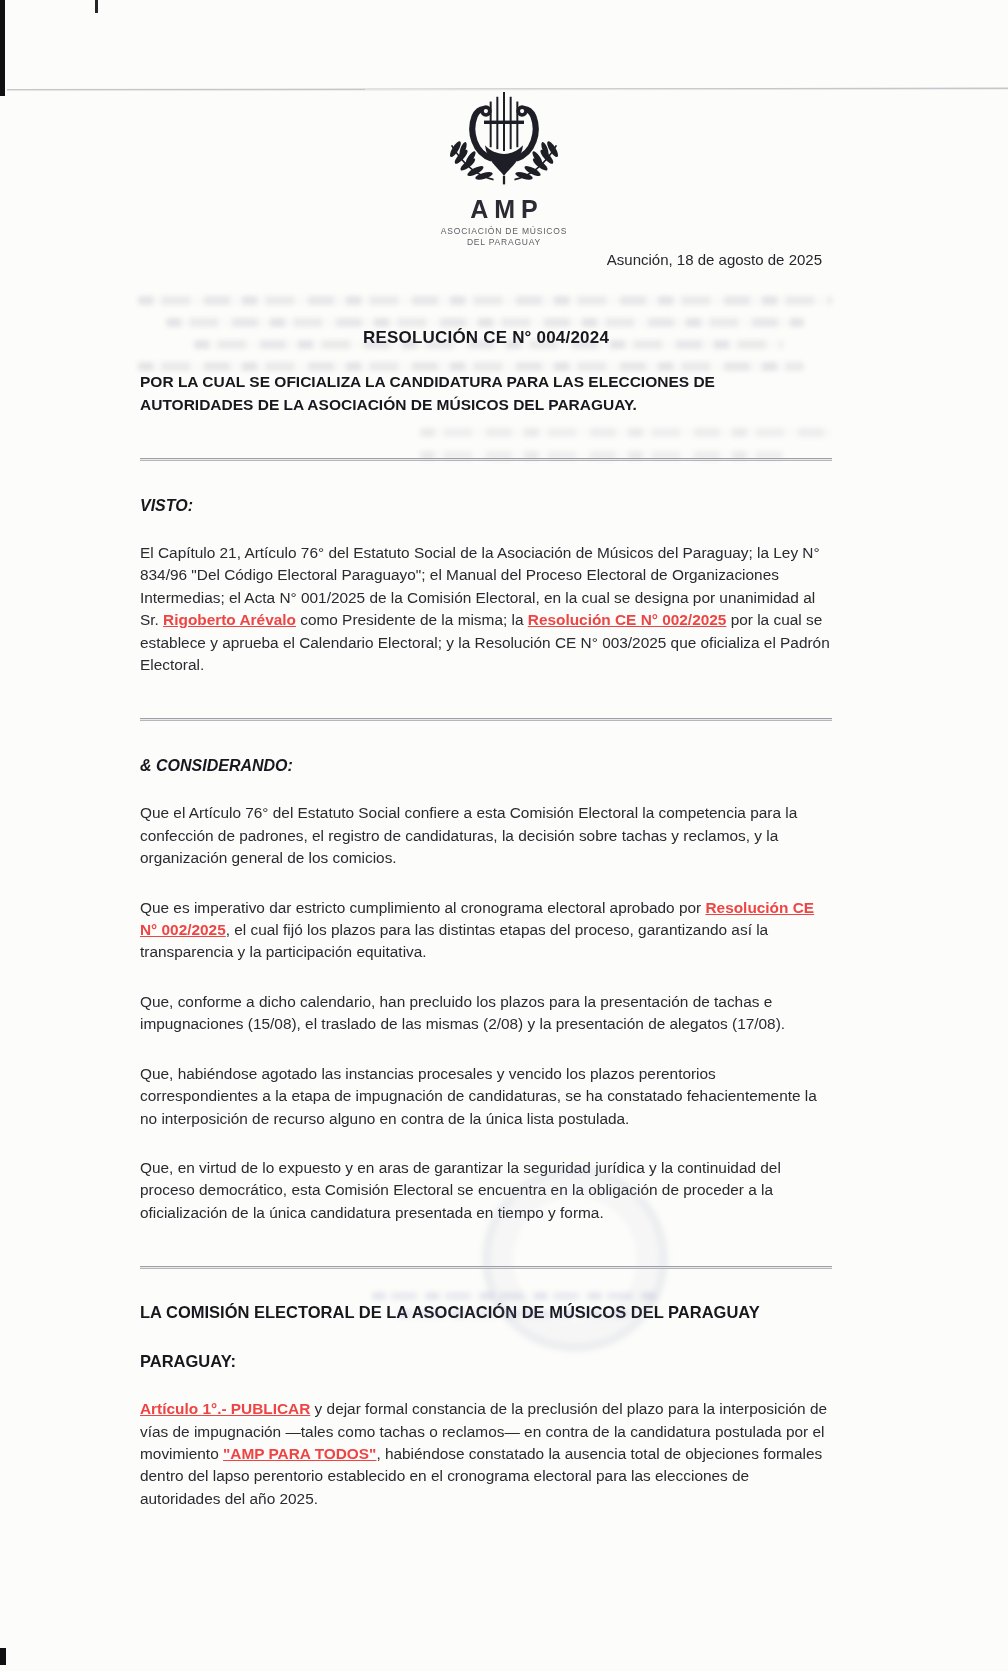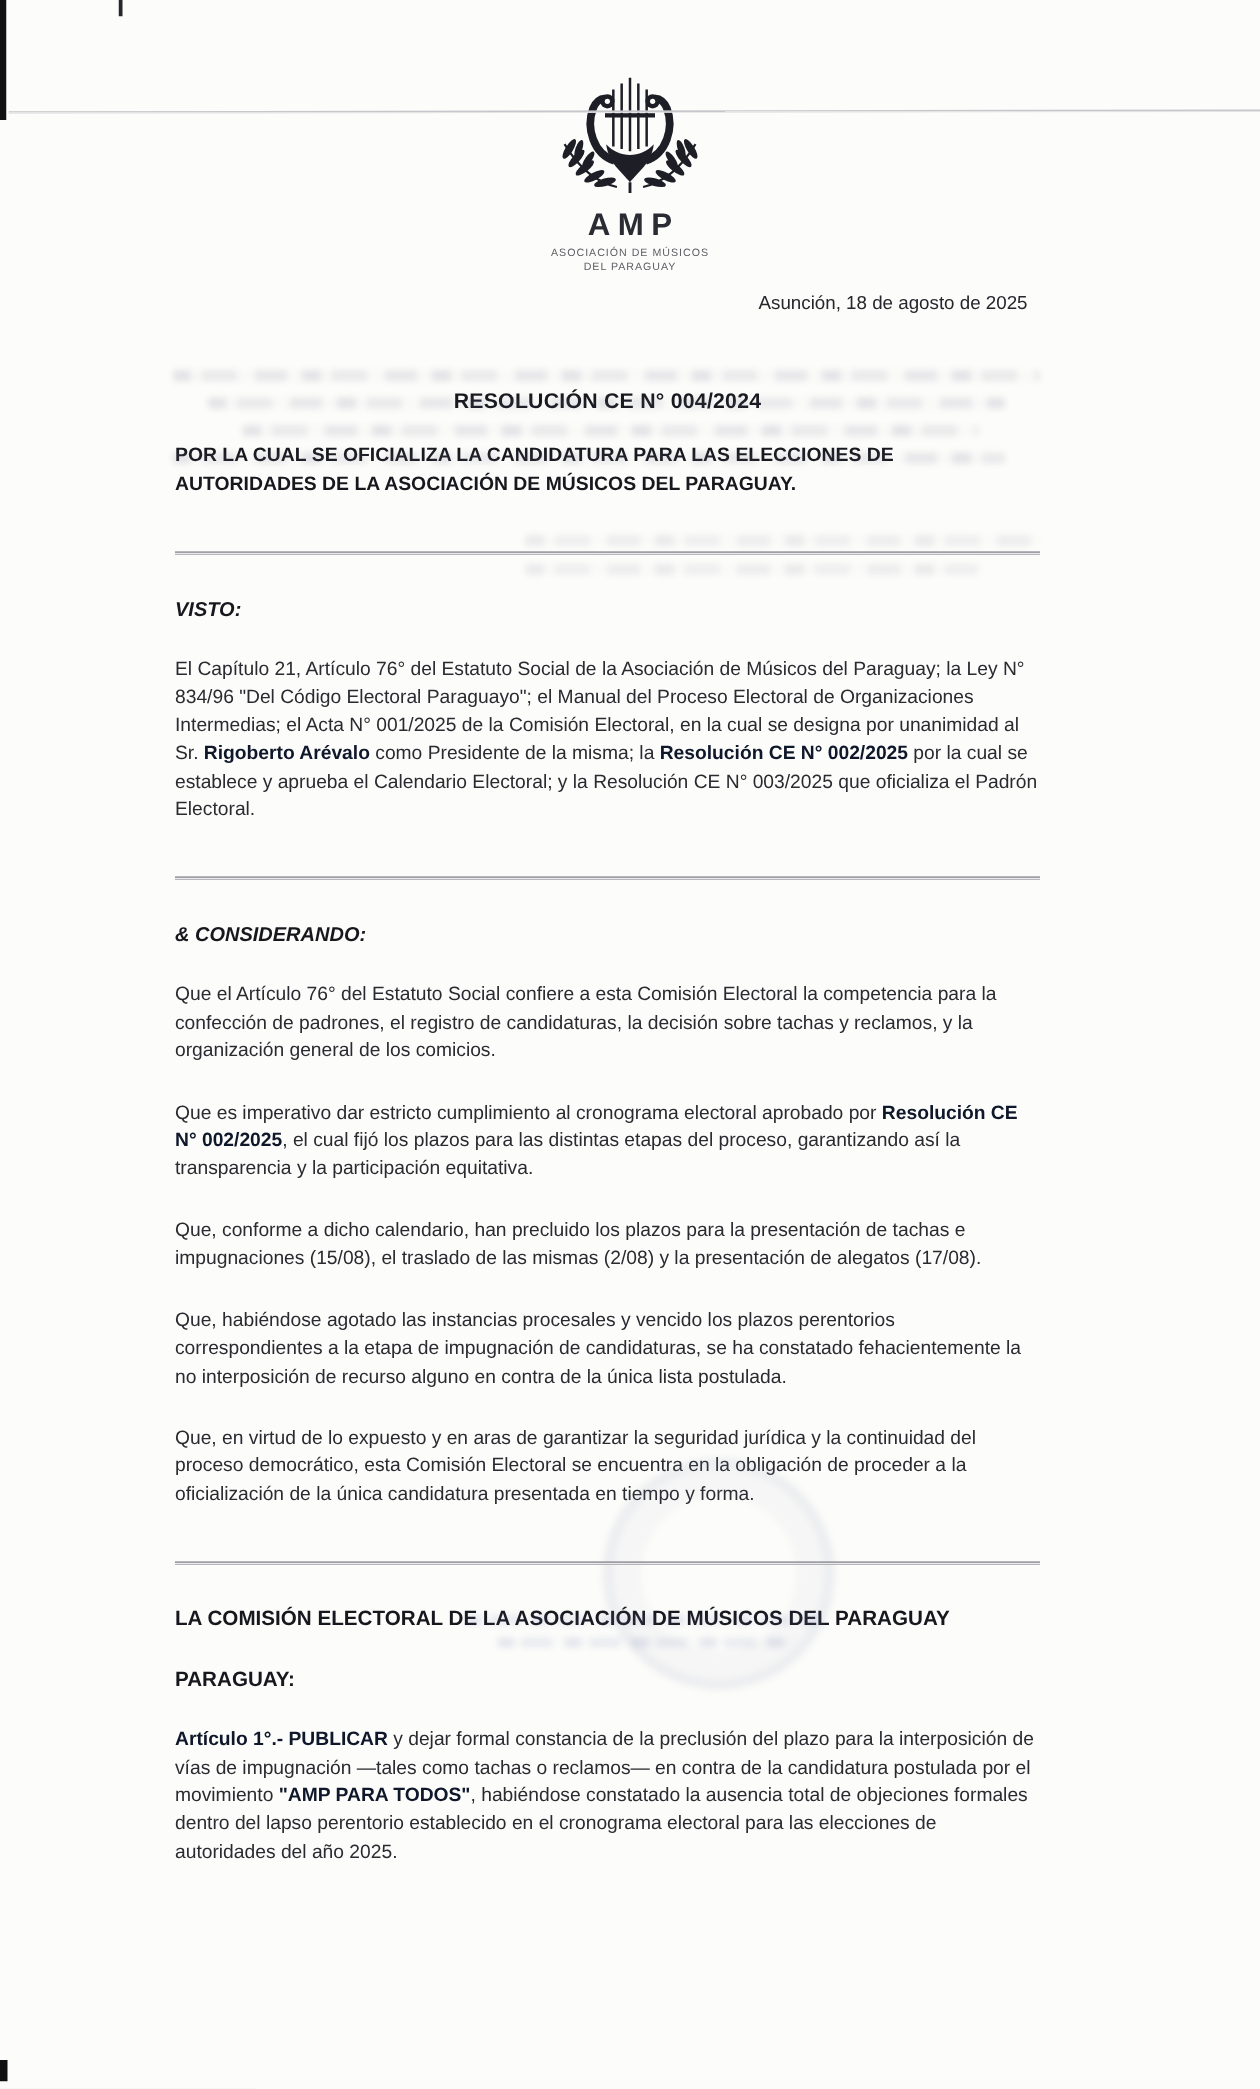--- a/index.html
+++ b/index.html
@@ -5,21 +5,21 @@
   html,body{margin:0;padding:0;}
   body{background:#e9e9e9;font-family:"Liberation Sans","DejaVu Sans",sans-serif;}
   .page{
     position:relative;
     width:1008px;height:1671px;
     margin:0 auto;
     background:#fcfcfa;
     overflow:hidden;
     color:#2a2a31;
     box-sizing:border-box;
-    padding-top:62px;
+    padding-top:92px;
   }
   
   .artifact{position:absolute;pointer-events:none;}
   .edge-strip{left:0;top:0;width:5px;height:96px;background:#101012;}
   .top-tick{left:95px;top:0;width:3px;height:13px;background:#26262a;}
   .top-line{left:7px;top:89px;width:1001px;height:2px;
     background:linear-gradient(to bottom,#c7c7cb 0 1px,#e4e4e7 1px 2px);
     transform:rotate(-0.08deg);transform-origin:left center;}
   .bottom-mark{left:0;top:1648px;width:6px;height:17px;background:#101012;}
   
@@ -46,29 +46,29 @@
       rgba(100,112,170,.45) 0 13px, rgba(100,112,170,.08) 13px 20px,
       rgba(100,112,170,.35) 20px 44px, rgba(100,112,170,.06) 44px 54px);}
   .ghost-sig .gline:nth-child(2){width:82%;margin-left:9%;}
   
   .logo-block{width:240px;margin:0 auto;text-align:center;line-height:1;}
   .logo-acronym{font-weight:bold;font-size:25px;letter-spacing:6px;
     color:#2b2b33;margin-top:2px;text-indent:6px;}
   .logo-org{font-size:8.5px;letter-spacing:.8px;color:#5d5d64;line-height:10.5px;margin-top:4px;}
   
   .content{padding:0 176px 0 140px;}
-  .date-line{margin-top:16px;text-align:right;font-size:15px;color:#26262d;padding-right:10px;}
+  .date-line{margin-top:4px;text-align:right;font-size:15px;color:#26262d;padding-right:10px;}
   .doc-title{margin-top:60px;text-align:center;font-size:17px;font-weight:bold;color:#17171e;letter-spacing:.2px;}
   .doc-subtitle{margin-top:23px;font-size:15.5px;font-weight:bold;color:#17171e;line-height:22.5px;max-width:706px;}
   .rule{margin-top:42px;height:3px;border:none;
     background:linear-gradient(to bottom,#8f8f96 0 1.4px,#e6e6e9 1.4px 1.9px,#a9a9b0 1.9px 3px);
     opacity:.85;}
   .sec-heading{margin-top:36px;font-size:16px;font-weight:bold;color:#17171e;font-style:italic;}
   .para{margin-top:27px;font-size:15.4px;line-height:22.4px;color:#2a2a31;max-width:700px;}
-  .para b{color:#0f172a;}
+  .para b{color:#ef4444;text-decoration:underline;}
   .org-heading{margin-top:34px;font-size:16.5px;font-weight:bold;color:#17171e;}
   .resuelve-heading{margin-top:30px;font-size:16.5px;font-weight:bold;color:#17171e;}
 </style>
 </head>
 <body>
 
 <div class="page">
 
   <div class="artifact edge-strip"></div>
   <div class="artifact top-tick"></div>

